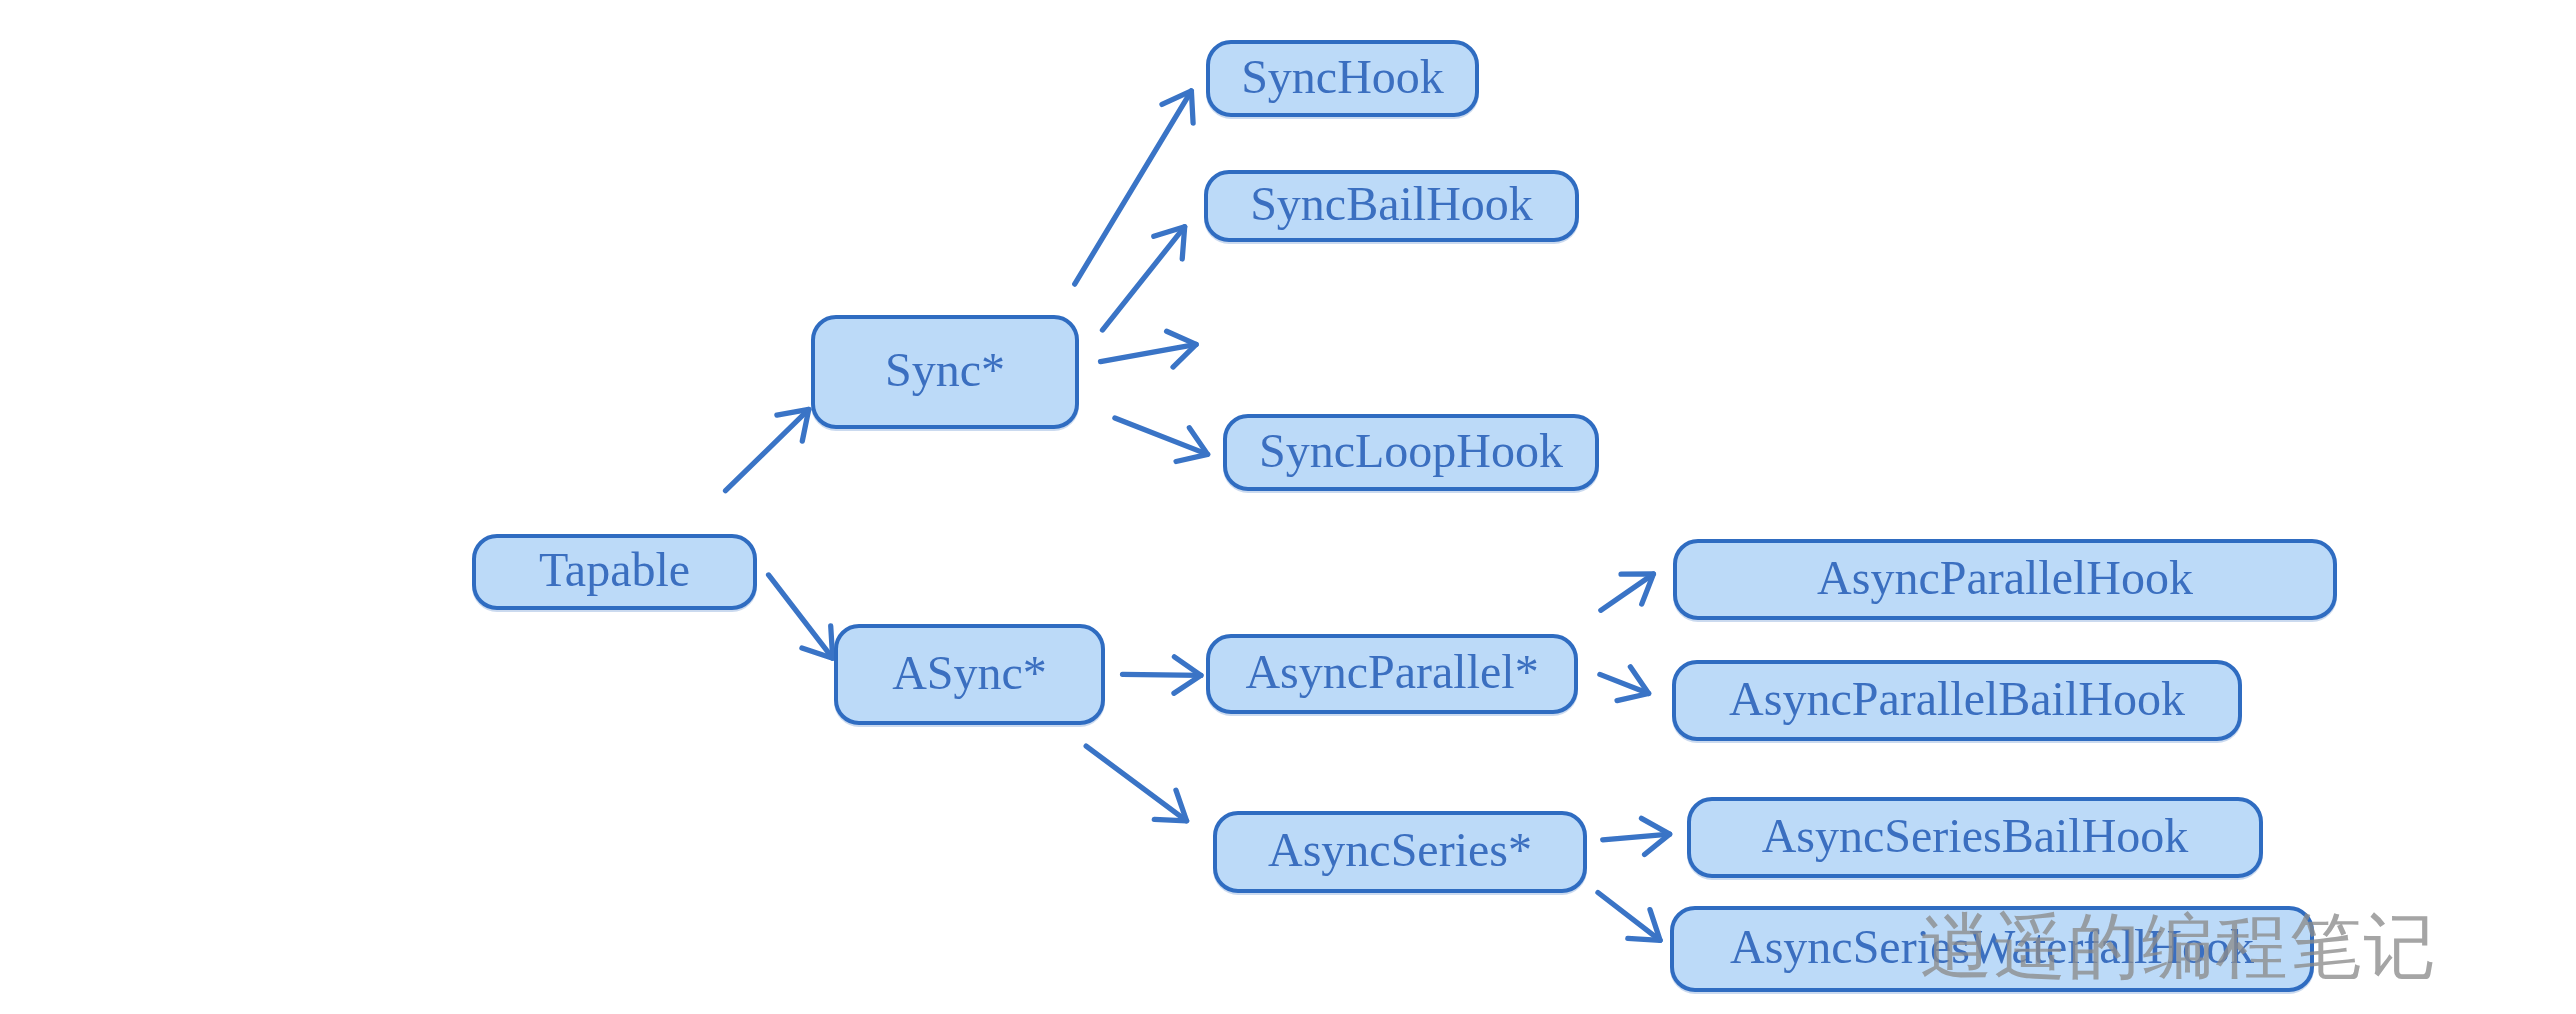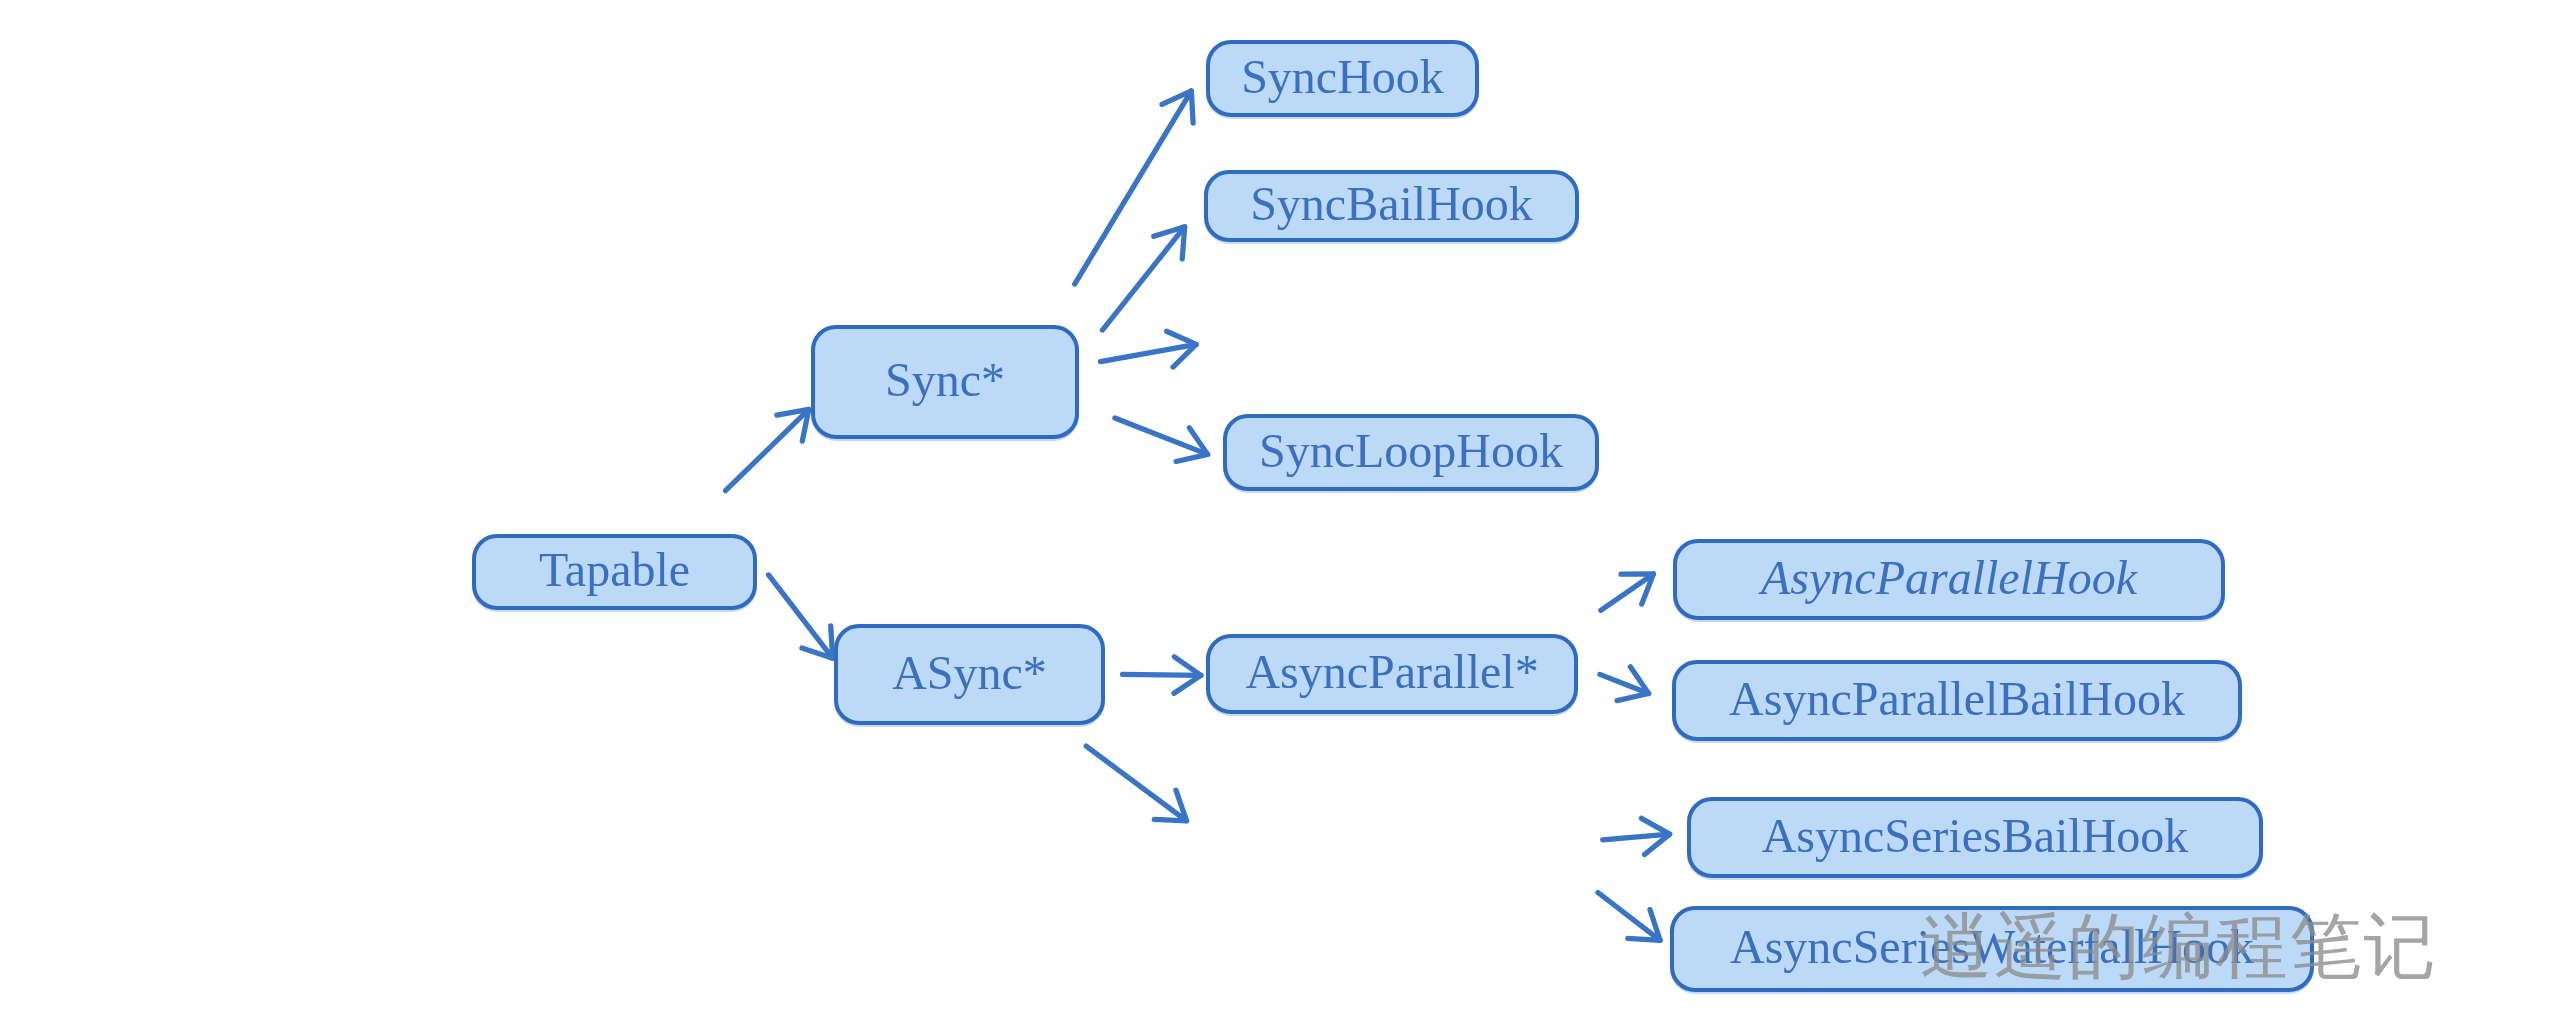--- a/index.html
+++ b/index.html
@@ -72,21 +72,21 @@
     <line x1="1673" y1="638" x2="1728" y2="600" marker-end="url(#ah)"></line>
     <line x1="1672" y1="705" x2="1723" y2="725" marker-end="url(#ah)"></line>
     <line x1="1675" y1="878" x2="1745" y2="872" marker-end="url(#ah)"></line>
     <line x1="1670" y1="933" x2="1735" y2="983" marker-end="url(#ah)"></line>
   </svg>
 
   <div class="node" style="left:472px;top:502px;width:285px;height:76px;margin-top:32px;">
     <span class="label">Tapable</span>
   </div>
 
-  <div class="node" style="left:811px;top:325px;width:268px;height:114px;">
+  <div class="node" style="left:811px;top:315px;width:268px;height:114px;">
     <span class="label">Sync*</span>
   </div>
 
   <div class="node" style="left:1206px;top:40px;width:273px;height:77px;">
     <span class="label">SyncHook</span>
   </div>
 
   <div class="node" style="left:1204px;top:170px;width:375px;height:72px;">
     <span class="label">SyncBailHook</span>
   </div>
@@ -97,28 +97,31 @@
   </div>
 
   <div class="node" style="left:834px;top:624px;width:271px;height:101px;">
     <span class="label">ASync*</span>
   </div>
 
   <div class="node" style="left:1206px;top:634px;width:372px;height:80px;">
     <span class="label">AsyncParallel*</span>
   </div>
 
-  <div class="node" style="left:1673px;top:539px;width:552px;height:81px;font-style:italic;">
+  <div class="node" style="left:1673px;top:539px;width:664px;height:81px;">
     <span class="label">AsyncParallelHook</span>
   </div>
 
   <div class="node" style="left:1672px;top:660px;width:570px;height:81px;">
     <span class="label">AsyncParallelBailHook</span>
   </div>
 
+  <div class="node" style="left:1213px;top:811px;width:374px;height:82px;">
+    <span class="label">AsyncSeries*</span>
+  </div>
 
   <div class="node" style="left:1687px;top:797px;width:576px;height:81px;">
     <span class="label">AsyncSeriesBailHook</span>
   </div>
 
   <div class="node" style="left:1670px;top:906px;width:644px;height:86px;">
     <span class="label">AsyncSeriesWaterfallHook</span>
   </div>
 
   <div id="watermark">逍遥的编程笔记</div>

